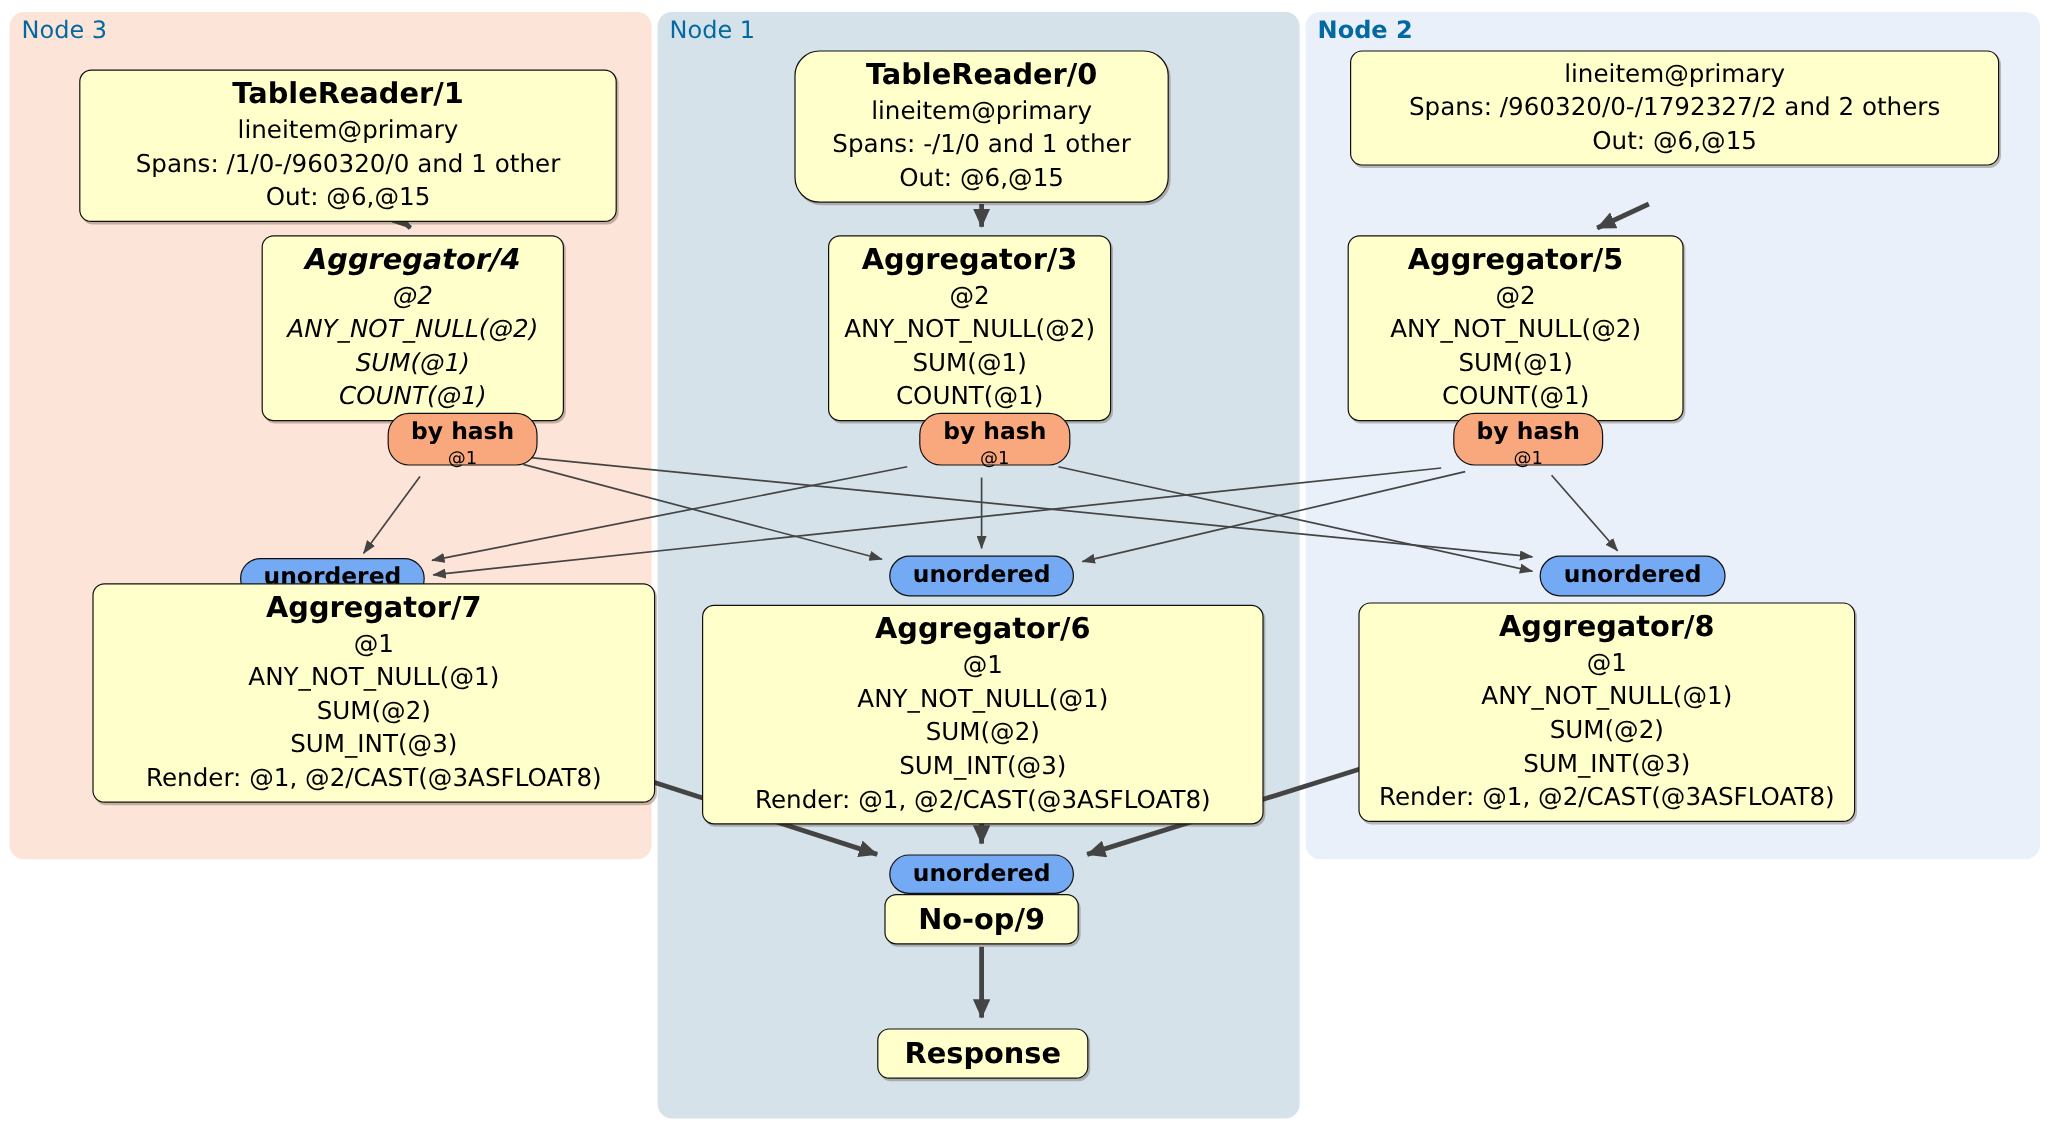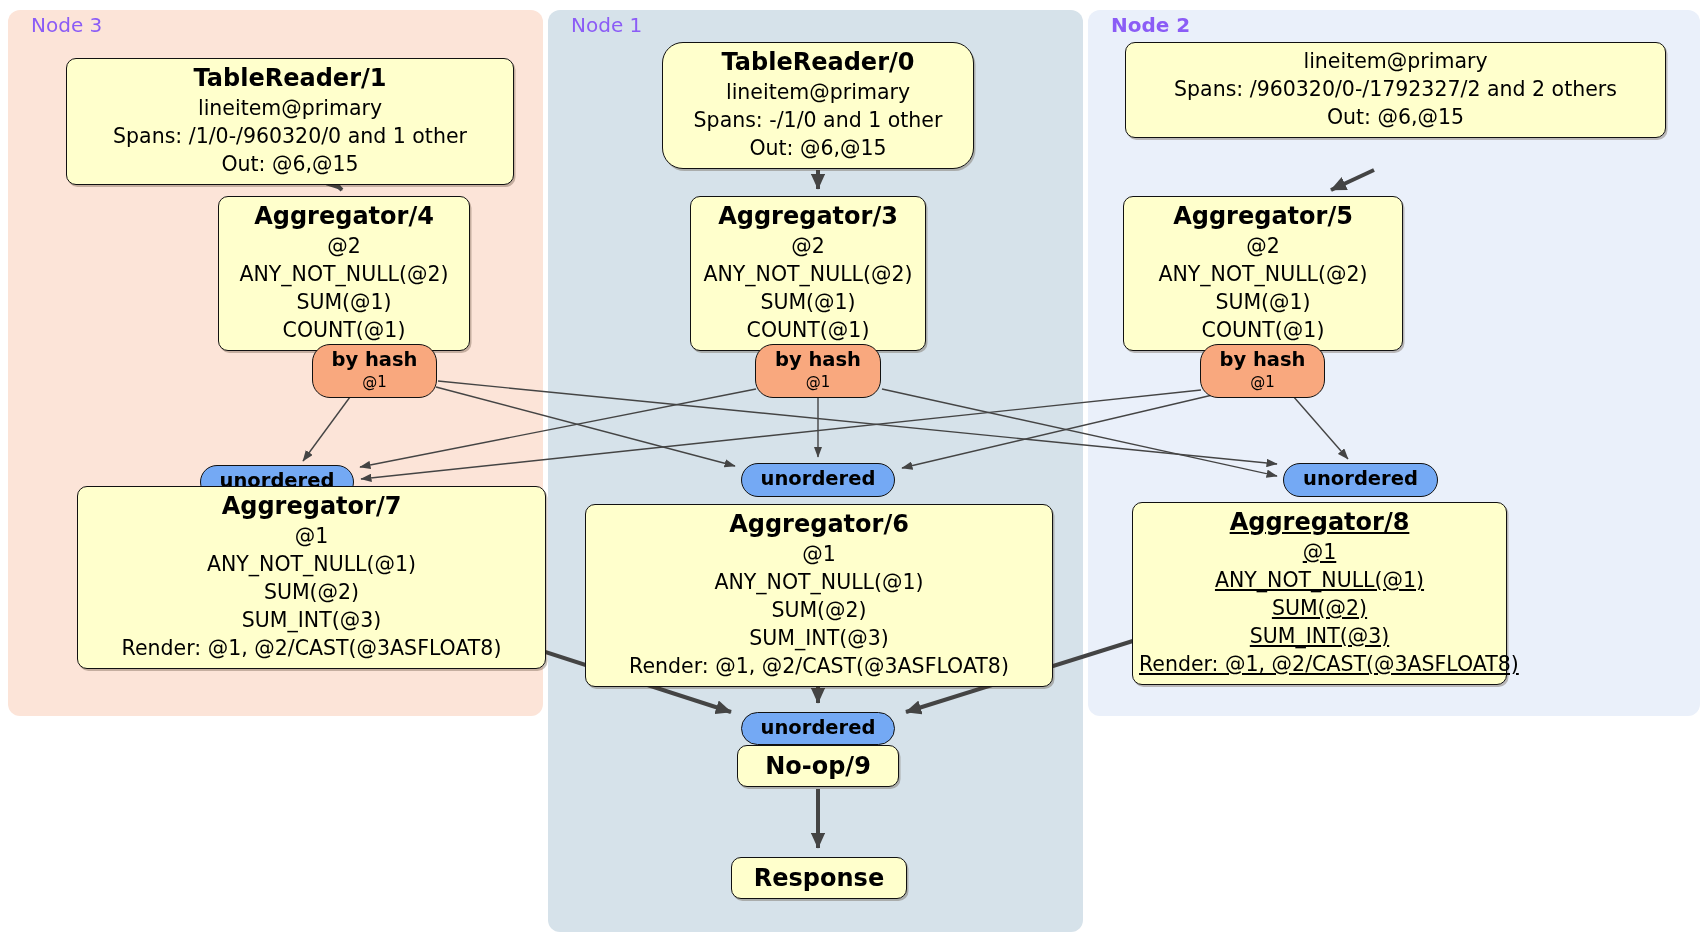--- a/index.html
+++ b/index.html
@@ -1,33 +1,33 @@
 <!DOCTYPE html>
 <html style="--node3-bg: #fce4d8; --node1-bg: #d6e2ea; --node2-bg: #eaf0fa; --box-fill: #ffffcc; --by-hash-fill: #f9a87e; --unordered-fill: #74a9f4; --edge: #444444;"><head>
 <meta charset="utf-8">
 <style>
   html,body{margin:0;padding:0;background:#fff;}
   #canvas{position:relative;width:1708px;height:940px;background:#fff;overflow:hidden;
           font-family:"DejaVu Sans","Liberation Sans",sans-serif;color:#000;}
   .region{position:absolute;border-radius:12px;z-index:0;}
-  .nlabel{position:absolute;font-size:20px;line-height:24px;color:#8b5cf6;z-index:3;margin-left:13px;}
+  .nlabel{position:absolute;font-size:20px;line-height:24px;color:#0369a1;z-index:3;}
   svg.edges{position:absolute;left:0;top:0;z-index:1;pointer-events:none;}
   svg.edges line{stroke:var(--edge);}
   svg.edges .thin{stroke-width:1.4;}
   svg.edges .thick{stroke-width:4;}
   marker path{fill:var(--edge);}
   .box{position:absolute;background:var(--box-fill);border:1.7px solid #111;border-radius:10px;
        text-align:center;padding:4px 6px 6px;box-sizing:border-box;z-index:2;
        box-shadow:1.5px 2px 0 rgba(70,50,30,.30);}
   .btitle{font-weight:bold;font-size:24px;line-height:31px;white-space:nowrap;}
   .bline{font-size:20.5px;line-height:28px;white-space:nowrap;}
   .tbox{padding:2px 4px;}
   .tbox .btitle{line-height:36px;}
   .byhash{position:absolute;background:var(--by-hash-fill);border:1.8px solid #111;border-radius:18px;
-          text-align:center;box-sizing:border-box;height:54px;padding-top:2px;z-index:2;}
+          text-align:center;box-sizing:border-box;height:44px;padding-top:2px;z-index:2;margin-left:11px;}
   .bh-label{font-weight:bold;font-size:19.5px;line-height:26px;}
   .bh-detail{font-size:15px;line-height:19px;}
   .unordered{position:absolute;background:var(--unordered-fill);border:1.8px solid #111;border-radius:17px;
              text-align:center;font-weight:bold;font-size:19.5px;height:34px;line-height:29px;
              box-sizing:border-box;z-index:2;}
 </style>
 </head>
 <body>
 
 <div id="canvas">
@@ -69,21 +69,21 @@
     <line class="thick" x1="1136" y1="640" x2="906" y2="712" marker-end="url(#arrow-b)"></line>
     <line class="thick" x1="818" y1="789" x2="818" y2="848" marker-end="url(#arrow-b)"></line>
   </svg>
 
   <div class="box" style="left:66px;top:58px;width:448px;">
     <div class="btitle">TableReader/1</div>
     <div class="bline">lineitem@primary</div>
     <div class="bline">Spans: /1/0-/960320/0 and 1 other</div>
     <div class="bline">Out: @6,@15</div>
   </div>
-  <div class="box" style="left:218px;top:196px;width:252px;">
+  <div class="box" style="left:218px;top:196px;width:252px;font-style:italic;">
     <div class="btitle">Aggregator/4</div>
     <div class="bline">@2</div>
     <div class="bline">ANY_NOT_NULL(@2)</div>
     <div class="bline">SUM(@1)</div>
     <div class="bline">COUNT(@1)</div>
   </div>
   <div class="byhash" style="left:312px;top:344px;width:125px;">
     <div class="bh-label">by hash</div>
     <div class="bh-detail">@1</div>
   </div>
@@ -134,21 +134,21 @@
     <div class="bline">@2</div>
     <div class="bline">ANY_NOT_NULL(@2)</div>
     <div class="bline">SUM(@1)</div>
     <div class="bline">COUNT(@1)</div>
   </div>
   <div class="byhash" style="left:1200px;top:344px;width:125px;">
     <div class="bh-label">by hash</div>
     <div class="bh-detail">@1</div>
   </div>
   <div class="unordered" style="left:1283px;top:463px;width:155px;">unordered</div>
-  <div class="box" style="left:1132px;top:502px;width:375px;text-decoration:underline;">
+  <div class="box" style="left:1132px;top:502px;width:414px;">
     <div class="btitle">Aggregator/8</div>
     <div class="bline">@1</div>
     <div class="bline">ANY_NOT_NULL(@1)</div>
     <div class="bline">SUM(@2)</div>
     <div class="bline">SUM_INT(@3)</div>
     <div class="bline">Render: @1, @2/CAST(@3ASFLOAT8)</div>
   </div>
 
   <div class="unordered" style="left:741px;top:712px;width:154px;height:33px;">unordered</div>
   <div class="box tbox" style="left:737px;top:745px;width:162px;height:42px;">

